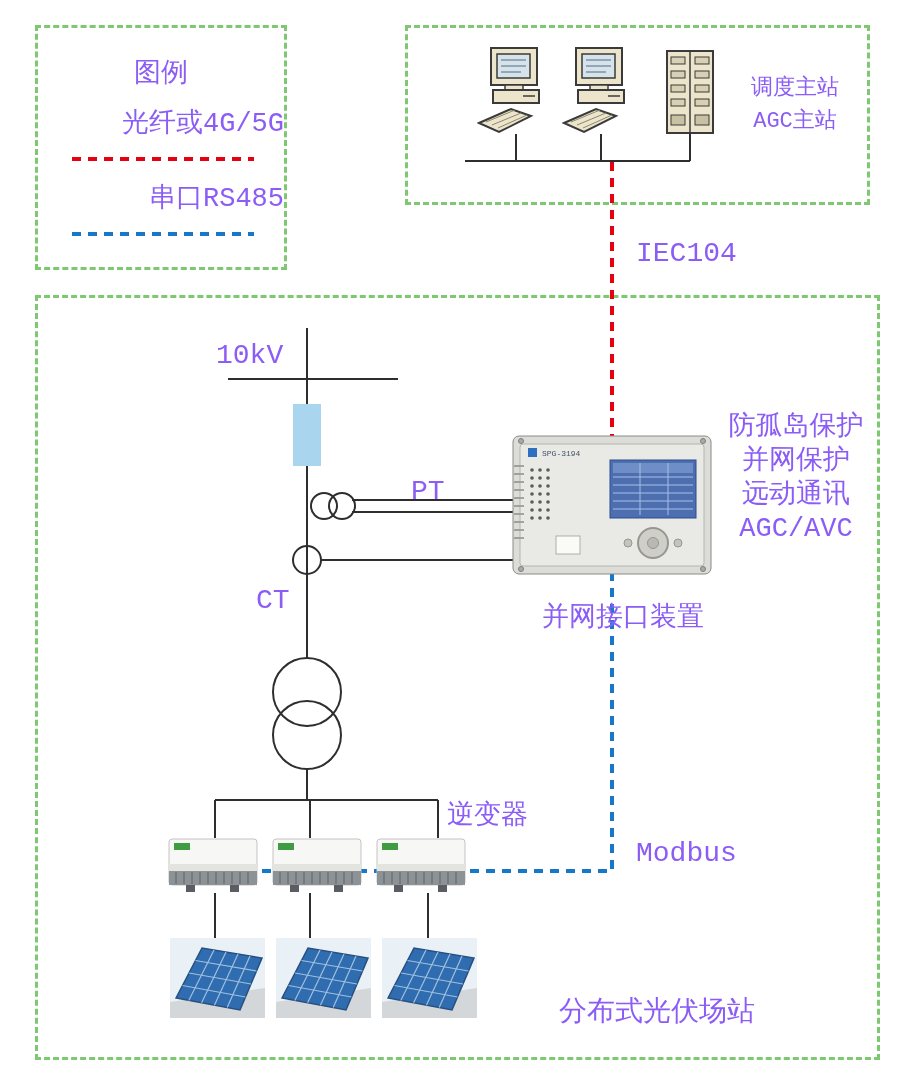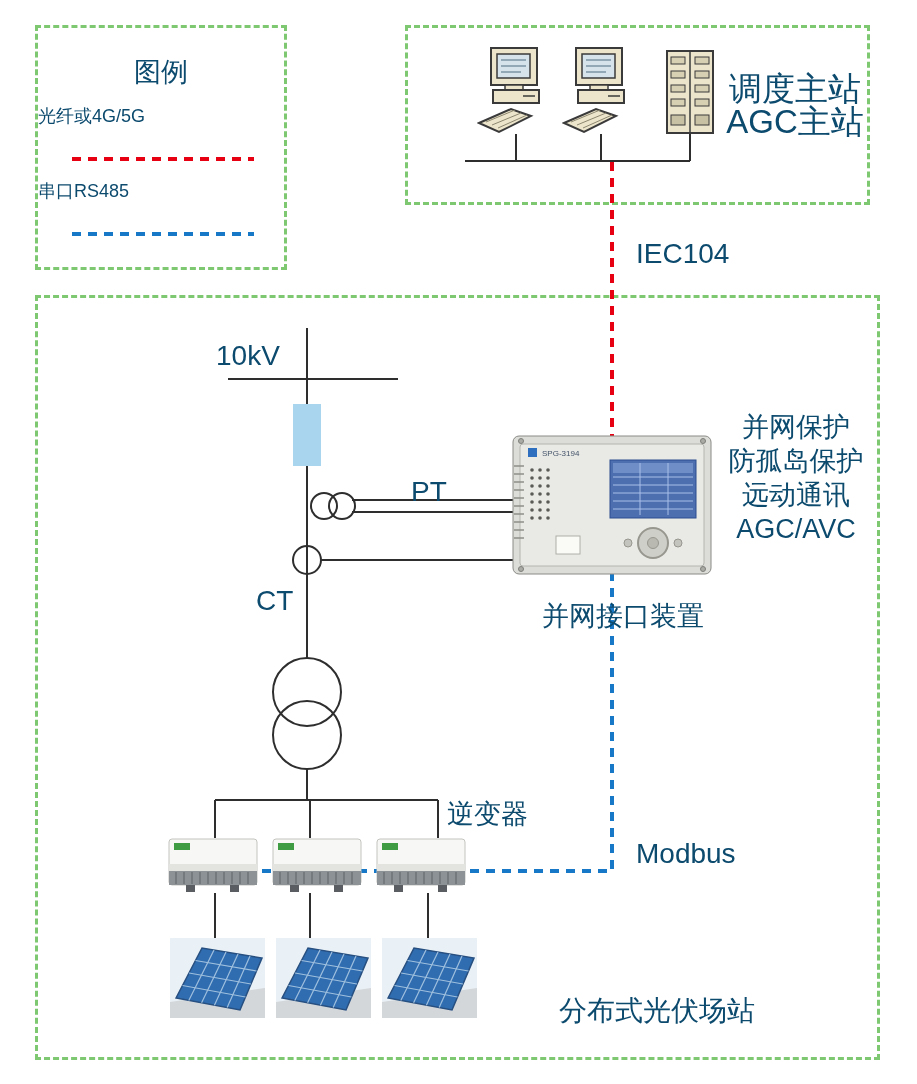--- a/index.html
+++ b/index.html
@@ -1,41 +1,41 @@
 <!DOCTYPE html>
 <html style="--box-green: #7dc870; --fiber-red: #e60012; --serial-blue: #1878c8; --breaker-fill: #a9d5ef;"><head>
 <meta charset="utf-8">
 <style>
   html, body { margin: 0; padding: 0; background: #ffffff; }
   .canvas {
     position: relative;
     width: 917px;
     height: 1084px;
     background: #ffffff;
-    font-family: Liberation Sans, sans-serif;
-    color: #0c4a6e;
+    font-family: Liberation Mono, monospace;
+    color: #8b5cf6;
     overflow: hidden;
   }
   .gbox {
     position: absolute;
     border: 3px dashed var(--box-green, #7dc870);
     box-sizing: border-box;
     background: transparent;
   }
   .wires { position: absolute; left: 0; top: 0; pointer-events: none; }
   .comp { position: absolute; }
   .lbl { position: absolute; white-space: nowrap; }
   .lbl-cn { font-size: 27px; }
   .lbl-en { font-size: 28px; }
   .legend-title { position: absolute; left: 0; width: 100%; text-align: center; font-size: 27px; }
-  .legend-item  { position: absolute; left: 0; width: 100%; text-align: left; font-size: 18px; }
+  .legend-item  { position: absolute; left: 0; width: 100%; text-align: right; font-size: 27px; }
   .legend-line  { position: absolute; height: 4px; }
   .legend-line.red  { background: repeating-linear-gradient(90deg, var(--fiber-red,#e60012) 0 9px, transparent 9px 16px); }
   .legend-line.blue { background: repeating-linear-gradient(90deg, var(--serial-blue,#1878c8) 0 9px, transparent 9px 16px); }
-  .master-label { position: absolute; text-align: center; font-size: 33px; line-height: 33px; }
+  .master-label { position: absolute; text-align: center; font-size: 22px; line-height: 33px; }
   .func-list { position: absolute; text-align: center; font-size: 27px; line-height: 34px; }
   .caption-center { text-align: center; }
 </style>
 </head>
 <body>
 
 <div class="canvas">
 
   <div class="gbox" style="left:35px; top:25px; width:252px; height:245px;">
     <div class="legend-title" style="top:26px;">图例</div>
@@ -211,22 +211,22 @@
           <circle cx="191" cy="9" r="2.5"></circle>
         <circle cx="9" cy="137" r="2.5"></circle>
           <circle cx="191" cy="137" r="2.5"></circle>
       </g>
     </svg>
   </div>
 
   <div class="lbl lbl-cn caption-center" style="left:542px; top:598px; width:162px;">并网接口装置</div>
 
   <div class="func-list" style="left:712px; top:410px; width:168px;">
+    <div>防孤岛保护</div>
     <div>并网保护</div>
-    <div>防孤岛保护</div>
     <div>远动通讯</div>
     <div>AGC/AVC</div>
   </div>
 
   <div class="comp" style="left:168px; top:838px; width:90px; height:55px;">
     <svg width="90" height="55" viewBox="0 0 90 55">
       <rect x="1" y="1" width="88" height="46" rx="3" fill="#f7f7f5" stroke="#c3c3bf"></rect>
       <rect x="6" y="5" width="16" height="7" fill="#3f9c42"></rect>
       <rect x="1" y="26" width="88" height="7" fill="#e3e3df"></rect>
       <rect x="1" y="33" width="88" height="14" fill="#8d9296"></rect>

